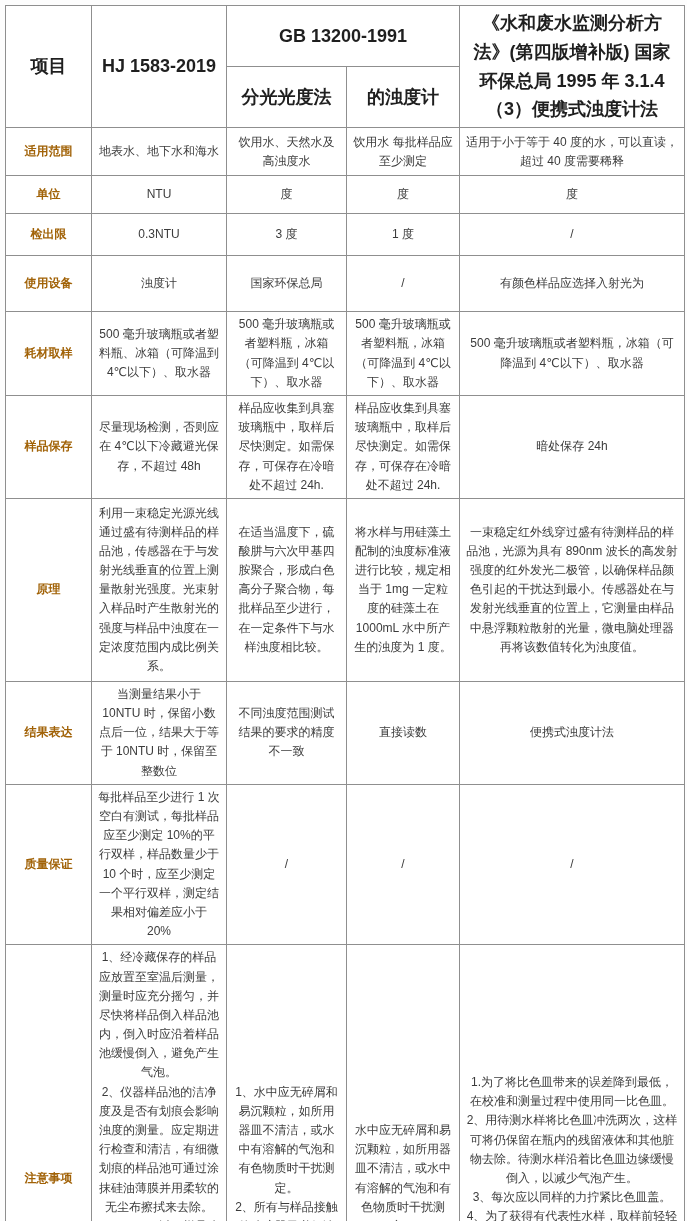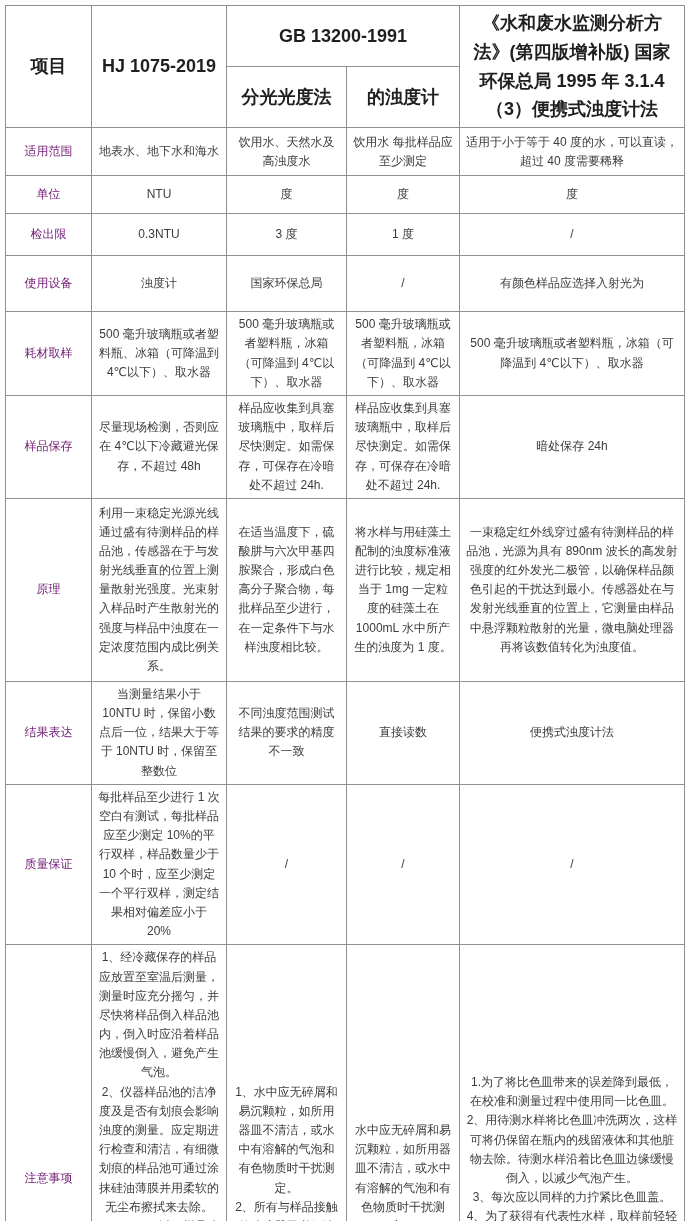--- a/index.html
+++ b/index.html
@@ -26,43 +26,43 @@
     text-align:center;
     word-break:break-word;
     overflow:hidden;
   }
   .cmp th {
     font-weight:bold;
     color:#1f1f1f;
     font-size:18px;
   }
   .rowlabel {
-    font-weight:normal;
-    color:#701a75;
+    font-weight:bold;
+    color:#a16207;
   }
   .al { text-align:left; }
   .pre { white-space:pre-line; }
 </style>
 </head>
 <body>
 
 <div class="wrap">
   <table class="cmp">
     <colgroup>
       <col style="width:86px">
       <col style="width:135px">
       <col style="width:120px">
       <col style="width:113px">
       <col style="width:225px">
     </colgroup>
 
     <tbody>
         <tr style="height:25px">
       <th rowspan="2">项目</th>
-      <th rowspan="2">HJ 1075-2019</th>
+      <th rowspan="2">HJ 1583-2019</th>
       <th colspan="2">GB 13200-1991</th>
       <th rowspan="2">《水和废水监测分析方法》(第四版增补版) 国家环保总局 1995 年 3.1.4（3）便携式浊度计法</th>
     </tr>
     <tr style="height:34px">
       <th>分光光度法</th>
       <th>的浊度计</th>
     </tr>
 
     <tr style="height:48px">
       <td class="rowlabel">适用范围</td>

